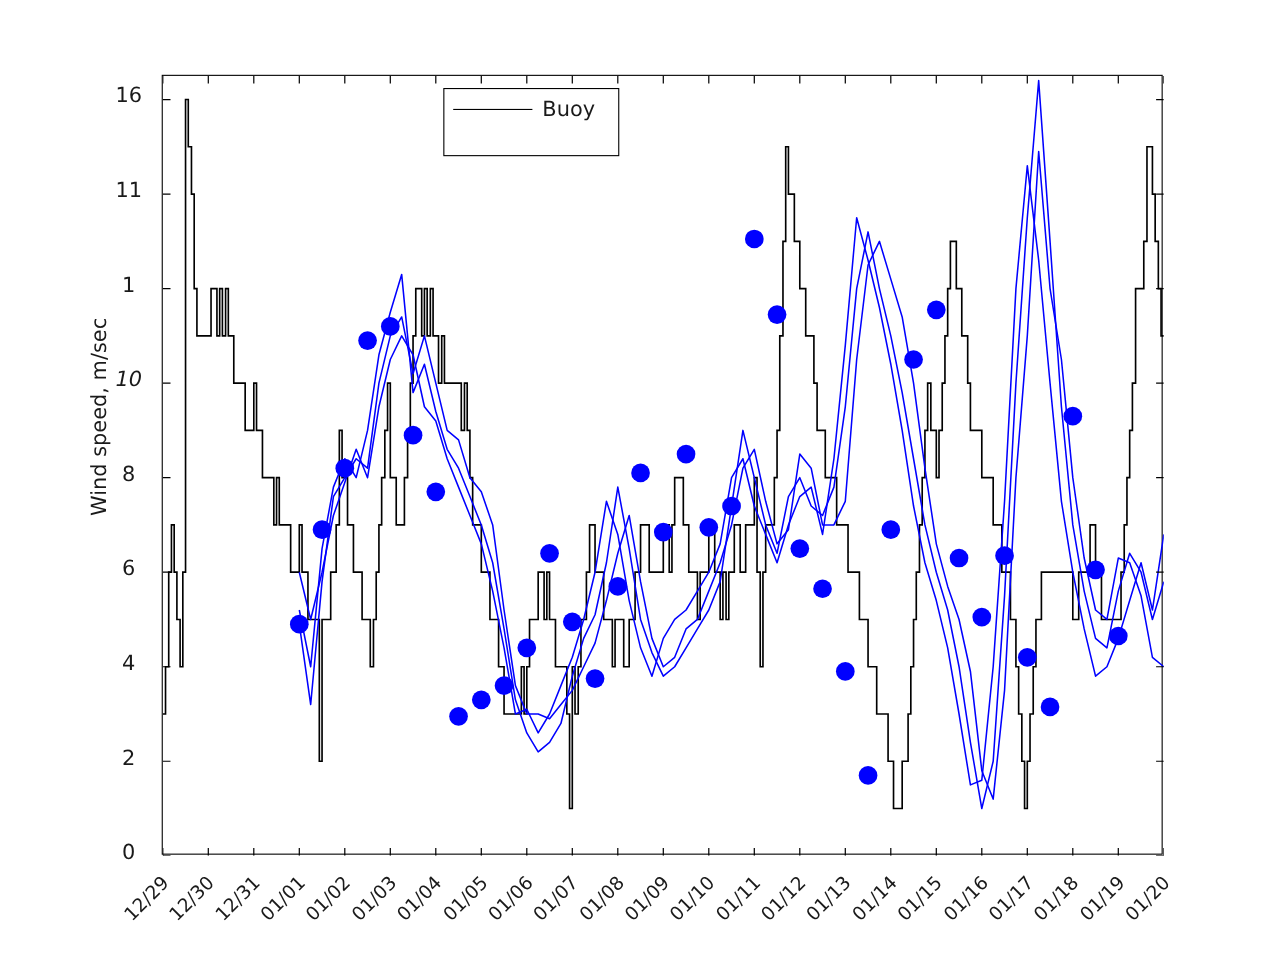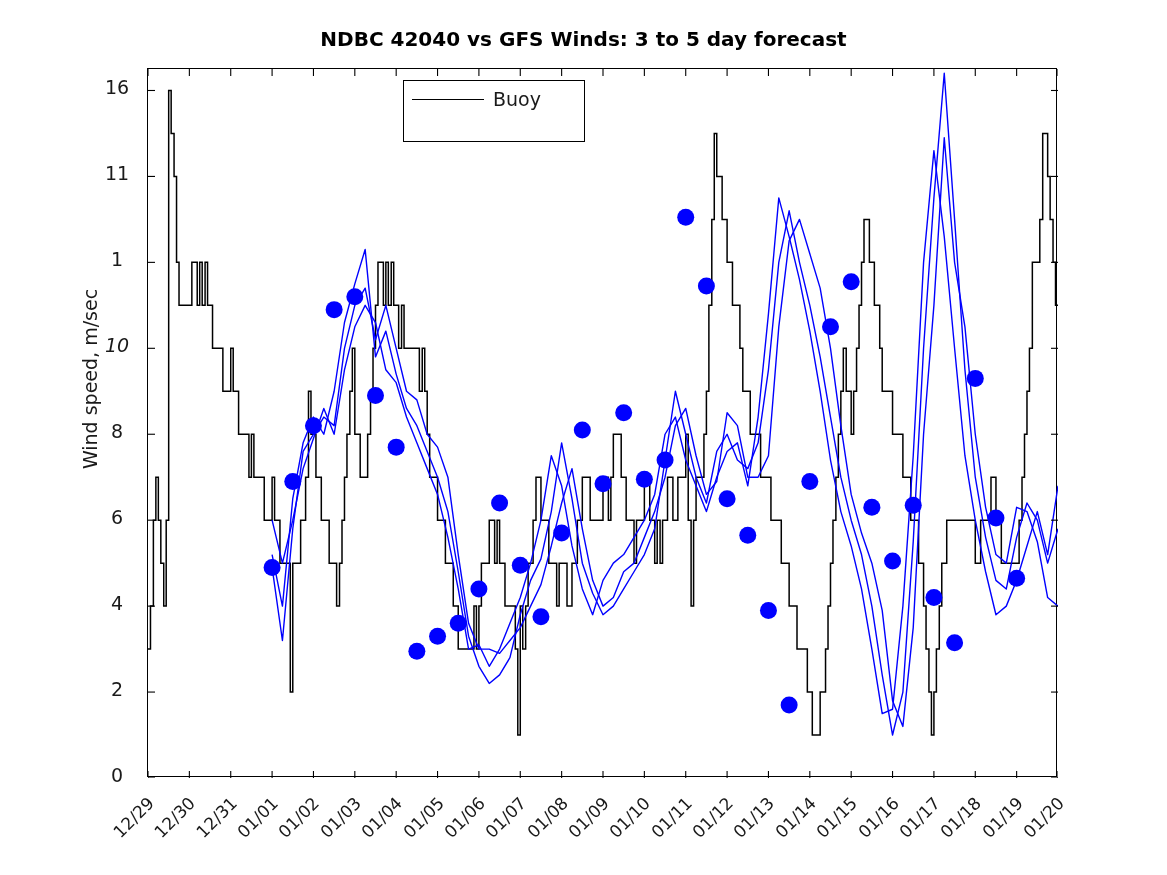--- a/index.html
+++ b/index.html
@@ -38,34 +38,33 @@
     font-size:17px;color:#1a1a1a;
     transform:rotate(-45deg);
     transform-origin:100% 50%;
     white-space:nowrap;
     text-align:right;
   }
   #xtick-labels{position:absolute;left:147px;top:782px;width:910px;height:90px;}
 
   
   #legend{
-    position:absolute;left:403px;top:80px;width:182px;height:62px;
+    position:absolute;left:403px;top:80px;width:160px;height:62px;
     border:1.2px solid #000;background:#fff;box-sizing:border-box;
     padding:6px 8px;
   }
   .legend-row{display:flex;align-items:center;height:25px;}
   .legend-line{width:72px;height:0;border-top-width:1.6px;border-top-style:solid;margin-right:9px;}
   .legend-text{font-size:19px;color:#1a1a1a;line-height:1;}
 </style>
 </head>
 <body>
 
 <div id="figure">
 
-  <div id="chart-title">NDBC 42040 vs GFS Winds: 3 to 5 day forecast</div>
 
   <div id="ylabel">Wind speed, m/sec</div>
 
   <div id="ytick-labels">
       <div class="ytick-label" style="top: 696px;">0</div>
       <div class="ytick-label" style="top: 610.061px;">2</div>
       <div class="ytick-label" style="top: 524.121px;">4</div>
       <div class="ytick-label" style="top: 438.182px;">6</div>
       <div class="ytick-label" style="top: 352.242px;">8</div>
       <div class="ytick-label" style="top: 266.303px; font-style: italic;">10</div>

